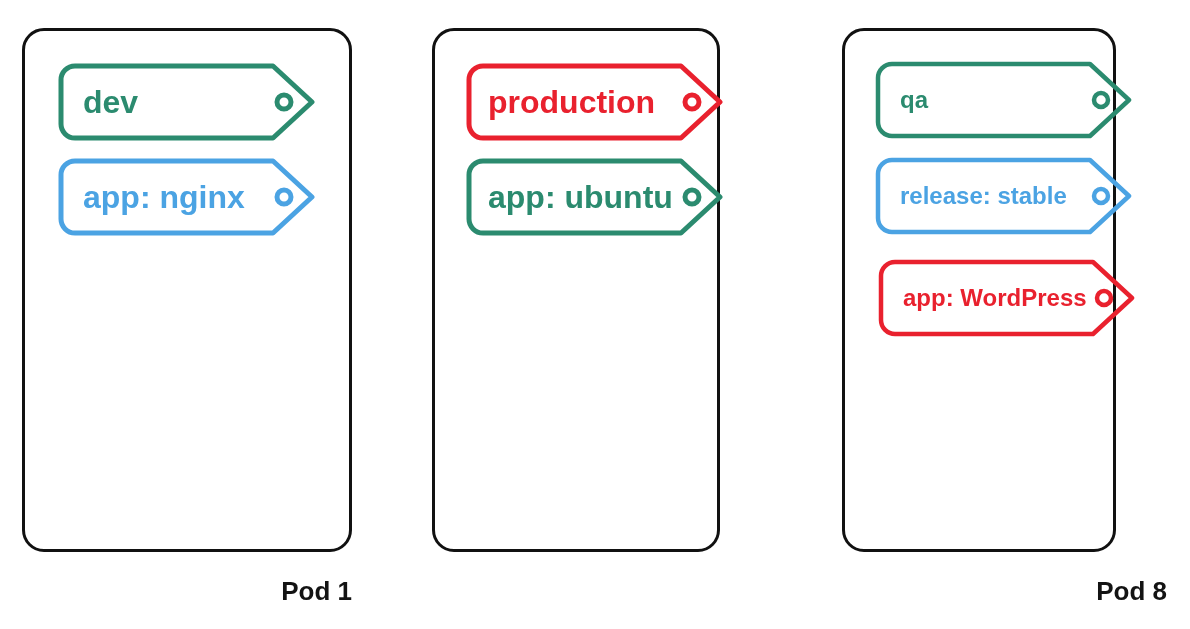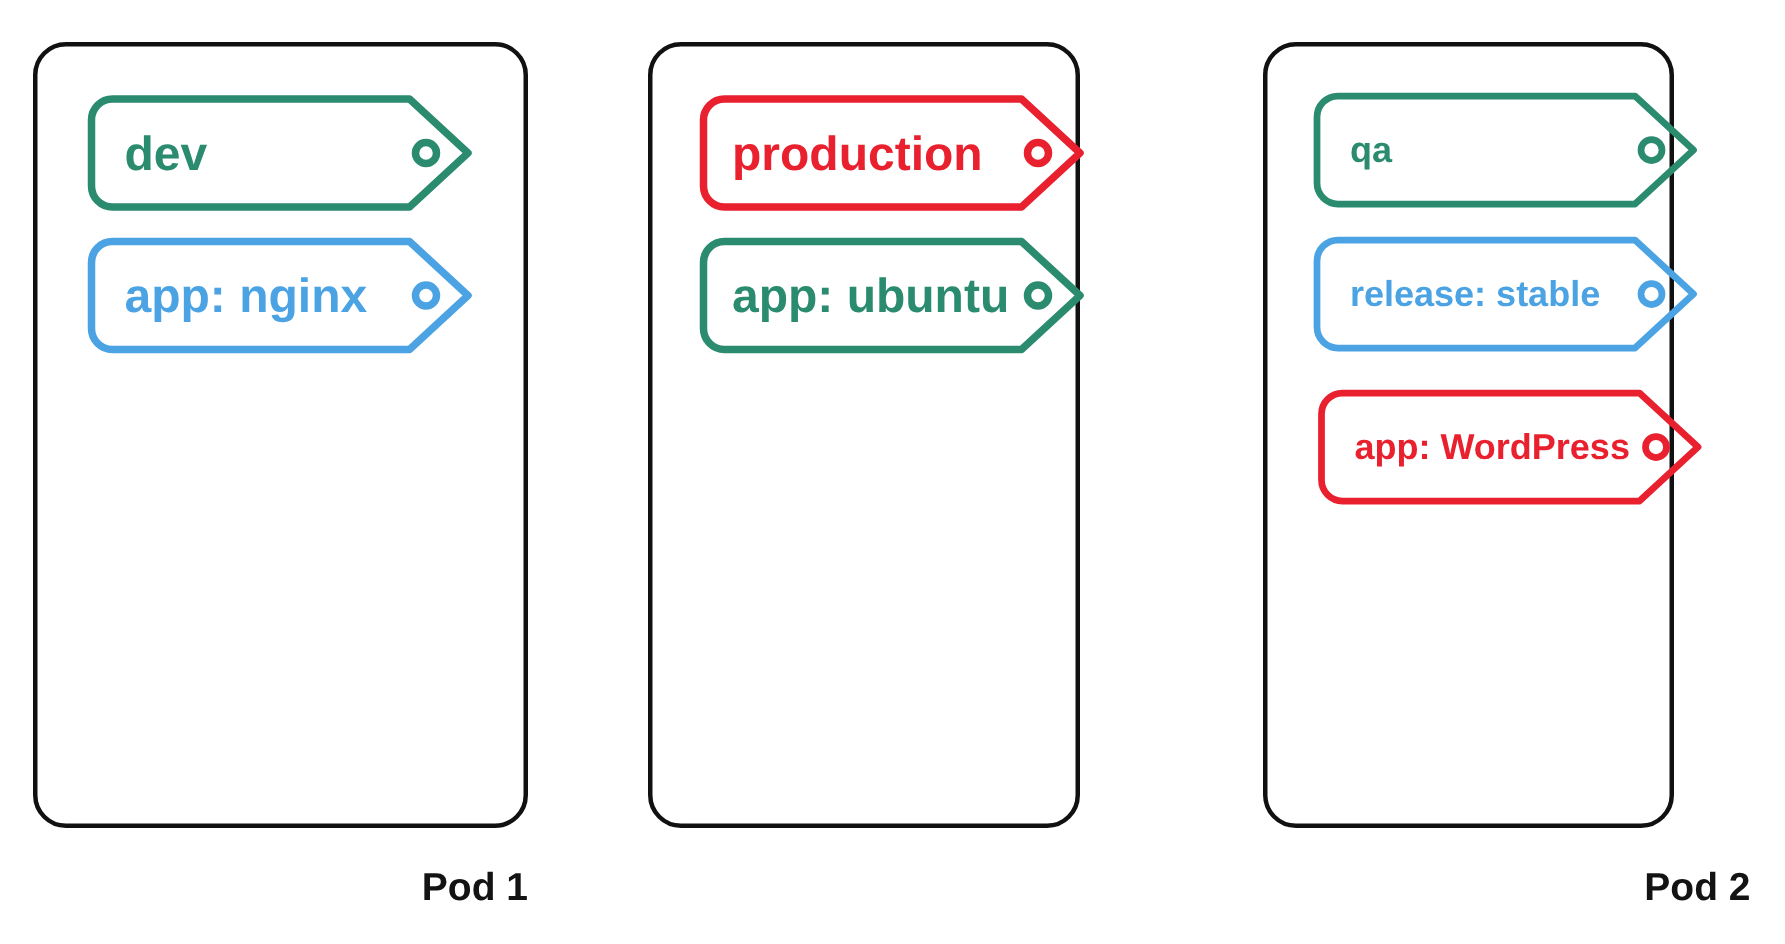--- a/index.html
+++ b/index.html
@@ -67,15 +67,15 @@
       <path d="M215 3 L254 39 L215 75 L17 75 A14 14 0 0 1 3 61 L3 17 A14 14 0 0 1 17 3 Z" fill="none" stroke-width="4.5" stroke-linejoin="round" stroke="#4ba3e3"></path>
       <circle cx="226" cy="39" r="7" fill="none" stroke-width="4.5" stroke="#4ba3e3"></circle>
       <text class="tag-label-small" x="25" y="47" fill="#4ba3e3">release: stable</text>
     </svg>
     <svg class="tag" style="left:33px;top:228px" width="260" height="78" viewBox="0 0 260 78">
       <path d="M215 3 L254 39 L215 75 L17 75 A14 14 0 0 1 3 61 L3 17 A14 14 0 0 1 17 3 Z" fill="none" stroke-width="4.5" stroke-linejoin="round" stroke="#e9212e"></path>
       <circle cx="226" cy="39" r="7" fill="none" stroke-width="4.5" stroke="#e9212e"></circle>
       <text class="tag-label-small" x="25" y="47" fill="#e9212e">app: WordPress</text>
     </svg>
   </div>
-  <div class="caption" style="left:842px;width:325px">Pod 2</div>
+  <div class="caption" style="left:842px;width:325px">Pod 8</div>
 
 </div>
 
 </body></html>

